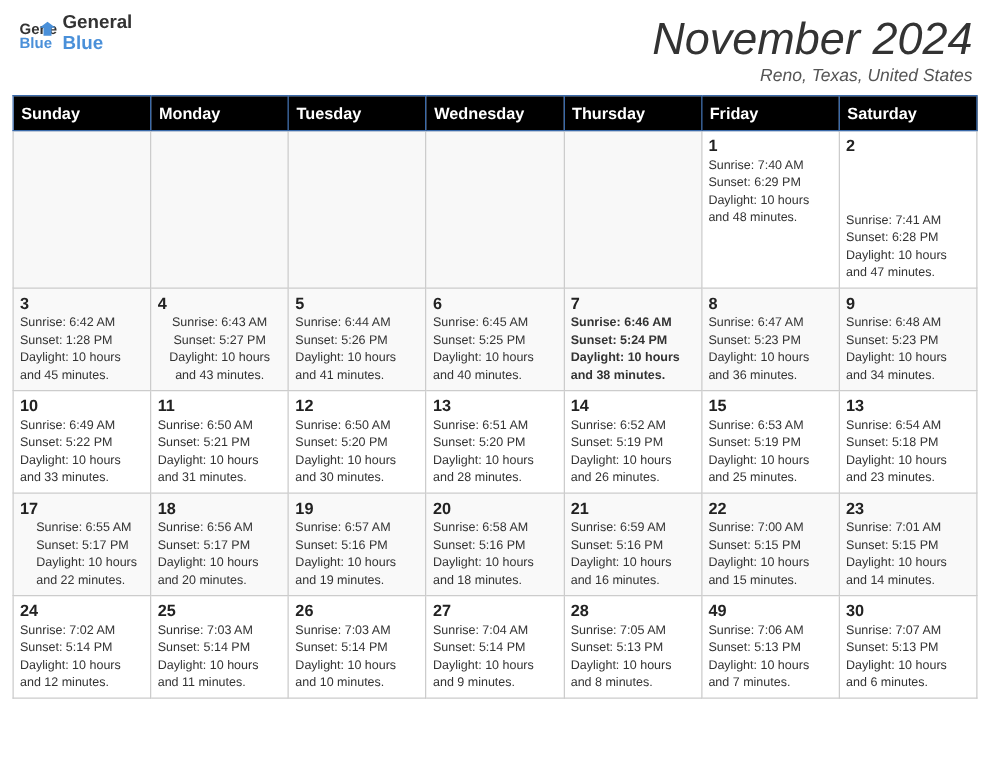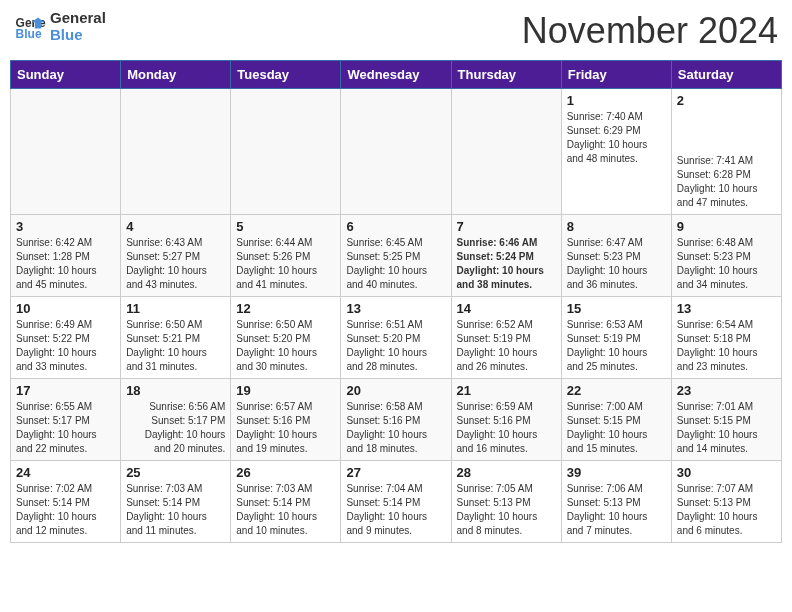--- a/index.html
+++ b/index.html
@@ -21,37 +21,38 @@
       display: flex;
       align-items: center;
       gap: 4px;
     }
     .logo-icon {
       width: 32px;
       height: 32px;
     }
     .title-area {
       text-align: right;
+      font-style: italic;
     }
     .month-title {
       font-size: 36px;
       font-weight: normal;
       color: #333;
     }
     .location-text {
       font-size: 14px;
       color: #555;
     }
     .calendar {
       width: 100%;
       border-collapse: collapse;
       border: 1px solid #ccc;
     }
     .calendar th {
-      background: #4c1d95;
+      background: #000000;
       color: #fff;
       text-align: left;
       padding: 6px 6px;
       font-size: 13px;
       font-weight: bold;
       border: 1px solid #3a6aaa;
     }
     .calendar td {
       vertical-align: top;
       border: 1px solid #ccc;
@@ -90,20 +91,21 @@
       <text x="2" y="34" font-size="15" font-weight="bold" fill="#4a90d9">Blue</text>
       <polygon points="30,8 38,14 34,14 34,22 26,22 26,14 22,14" fill="#4a90d9"></polygon>
     </svg>
     <div>
       <div style="font-size:15px;font-weight:bold;color:#333;line-height:1.1">General</div>
       <div style="font-size:15px;font-weight:bold;color:#4a90d9;line-height:1.1">Blue</div>
     </div>
   </div>
   <div class="title-area">
     <div class="month-title">November 2024</div>
+    <div class="location-text">Reno, Texas, United States</div>
   </div>
 </div>
 
 <table class="calendar">
   <thead>
     <tr>
     <th>Sunday</th>
         <th>Monday</th>
         <th>Tuesday</th>
         <th>Wednesday</th>
@@ -137,21 +139,21 @@
       <tr>
         <td>
           <div class="day-number">3</div>
           <div class="day-info" style="white-space: pre-line;">Sunrise: 6:42 AM
 Sunset: 1:28 PM
 Daylight: 10 hours
 and 45 minutes.</div>
         </td>
         <td>
           <div class="day-number">4</div>
-          <div class="day-info" style="white-space: pre-line;">Sunrise: 6:43 AM
+          <div class="day-info" style="white-space: pre-line; text-align: center;">Sunrise: 6:43 AM
 Sunset: 5:27 PM
 Daylight: 10 hours
 and 43 minutes.</div>
         </td>
         <td>
           <div class="day-number">5</div>
           <div class="day-info" style="white-space: pre-line;">Sunrise: 6:44 AM
 Sunset: 5:26 PM
 Daylight: 10 hours
 and 41 minutes.</div>
@@ -232,28 +234,28 @@
           <div class="day-number">13</div>
           <div class="day-info" style="white-space: pre-line;">Sunrise: 6:54 AM
 Sunset: 5:18 PM
 Daylight: 10 hours
 and 23 minutes.</div>
         </td>
       </tr>
       <tr>
         <td>
           <div class="day-number">17</div>
-          <div class="day-info" style="white-space: pre-line;">Sunrise: 6:55 AM
+          <div class="day-info" style="white-space: pre-line; margin-left: 13px;">Sunrise: 6:55 AM
 Sunset: 5:17 PM
 Daylight: 10 hours
 and 22 minutes.</div>
         </td>
         <td>
           <div class="day-number">18</div>
-          <div class="day-info" style="white-space: pre-line; text-align: right;">Sunrise: 6:56 AM
+          <div class="day-info" style="white-space: pre-line;">Sunrise: 6:56 AM
 Sunset: 5:17 PM
 Daylight: 10 hours
 and 20 minutes.</div>
         </td>
         <td>
           <div class="day-number">19</div>
           <div class="day-info" style="white-space: pre-line;">Sunrise: 6:57 AM
 Sunset: 5:16 PM
 Daylight: 10 hours
 and 19 minutes.</div>
@@ -317,21 +319,21 @@
 and 9 minutes.</div>
         </td>
         <td>
           <div class="day-number">28</div>
           <div class="day-info" style="white-space: pre-line;">Sunrise: 7:05 AM
 Sunset: 5:13 PM
 Daylight: 10 hours
 and 8 minutes.</div>
         </td>
         <td>
-          <div class="day-number">39</div>
+          <div class="day-number">49</div>
           <div class="day-info" style="white-space: pre-line;">Sunrise: 7:06 AM
 Sunset: 5:13 PM
 Daylight: 10 hours
 and 7 minutes.</div>
         </td>
         <td>
           <div class="day-number">30</div>
           <div class="day-info" style="white-space: pre-line;">Sunrise: 7:07 AM
 Sunset: 5:13 PM
 Daylight: 10 hours

